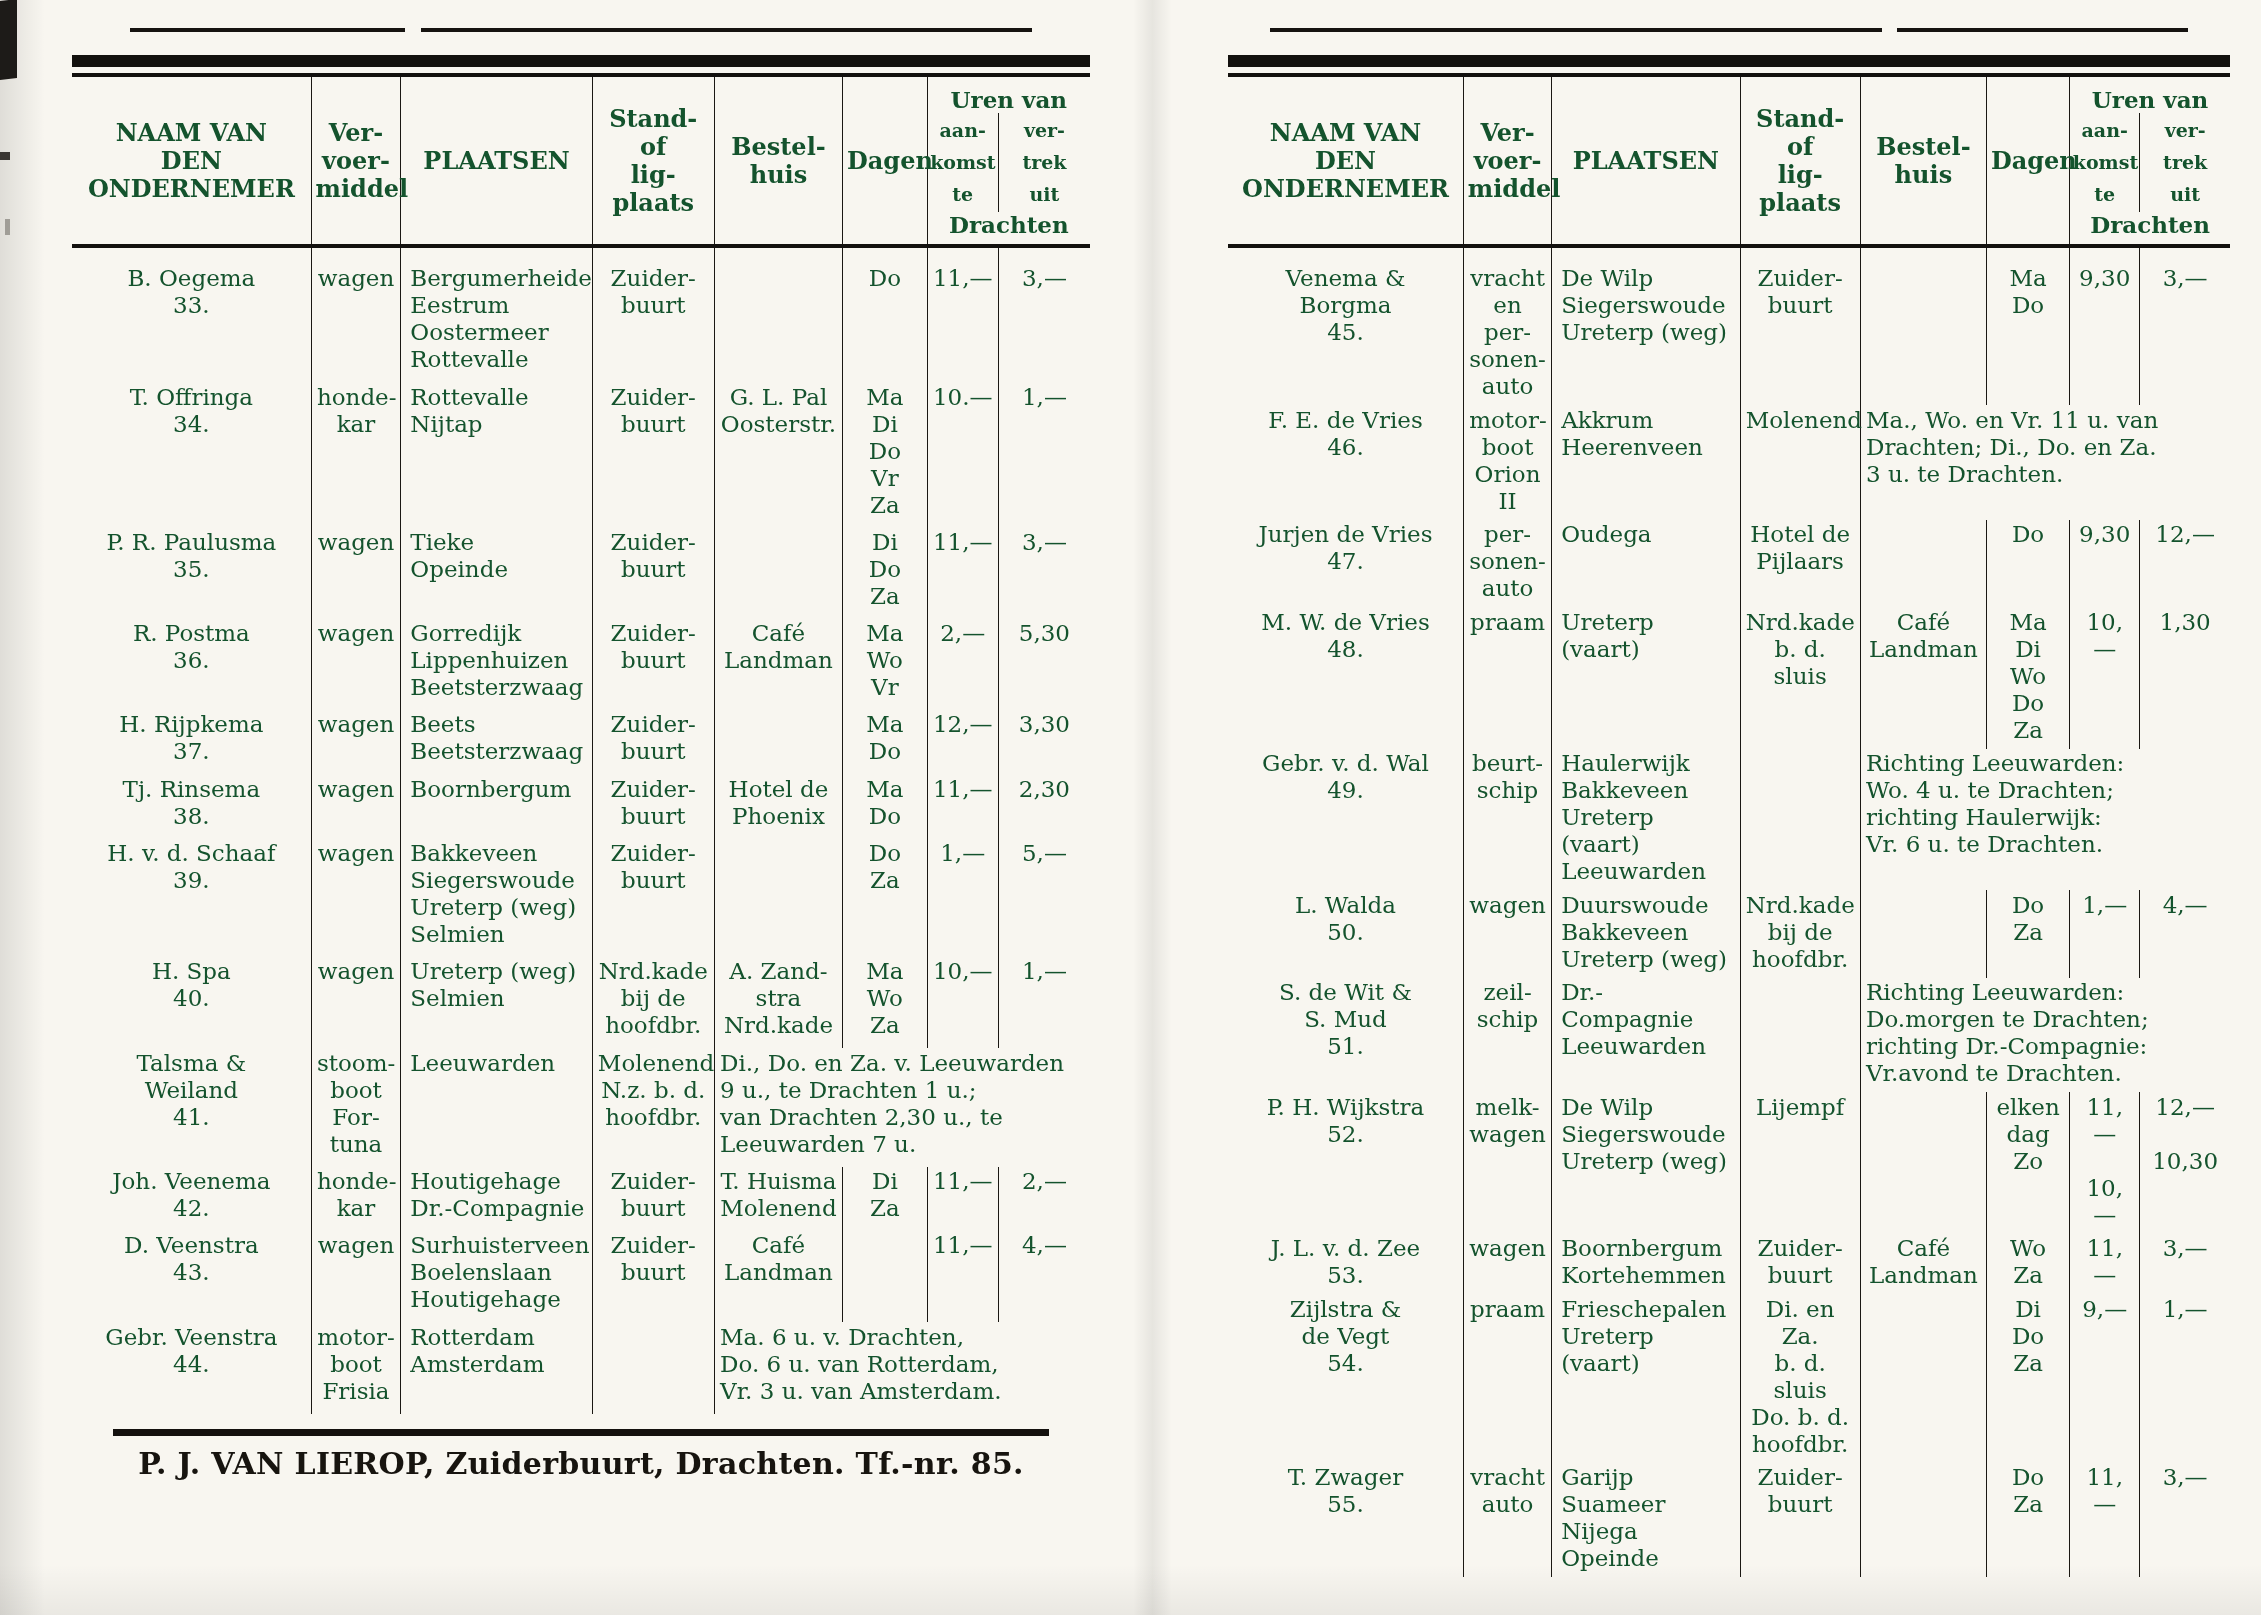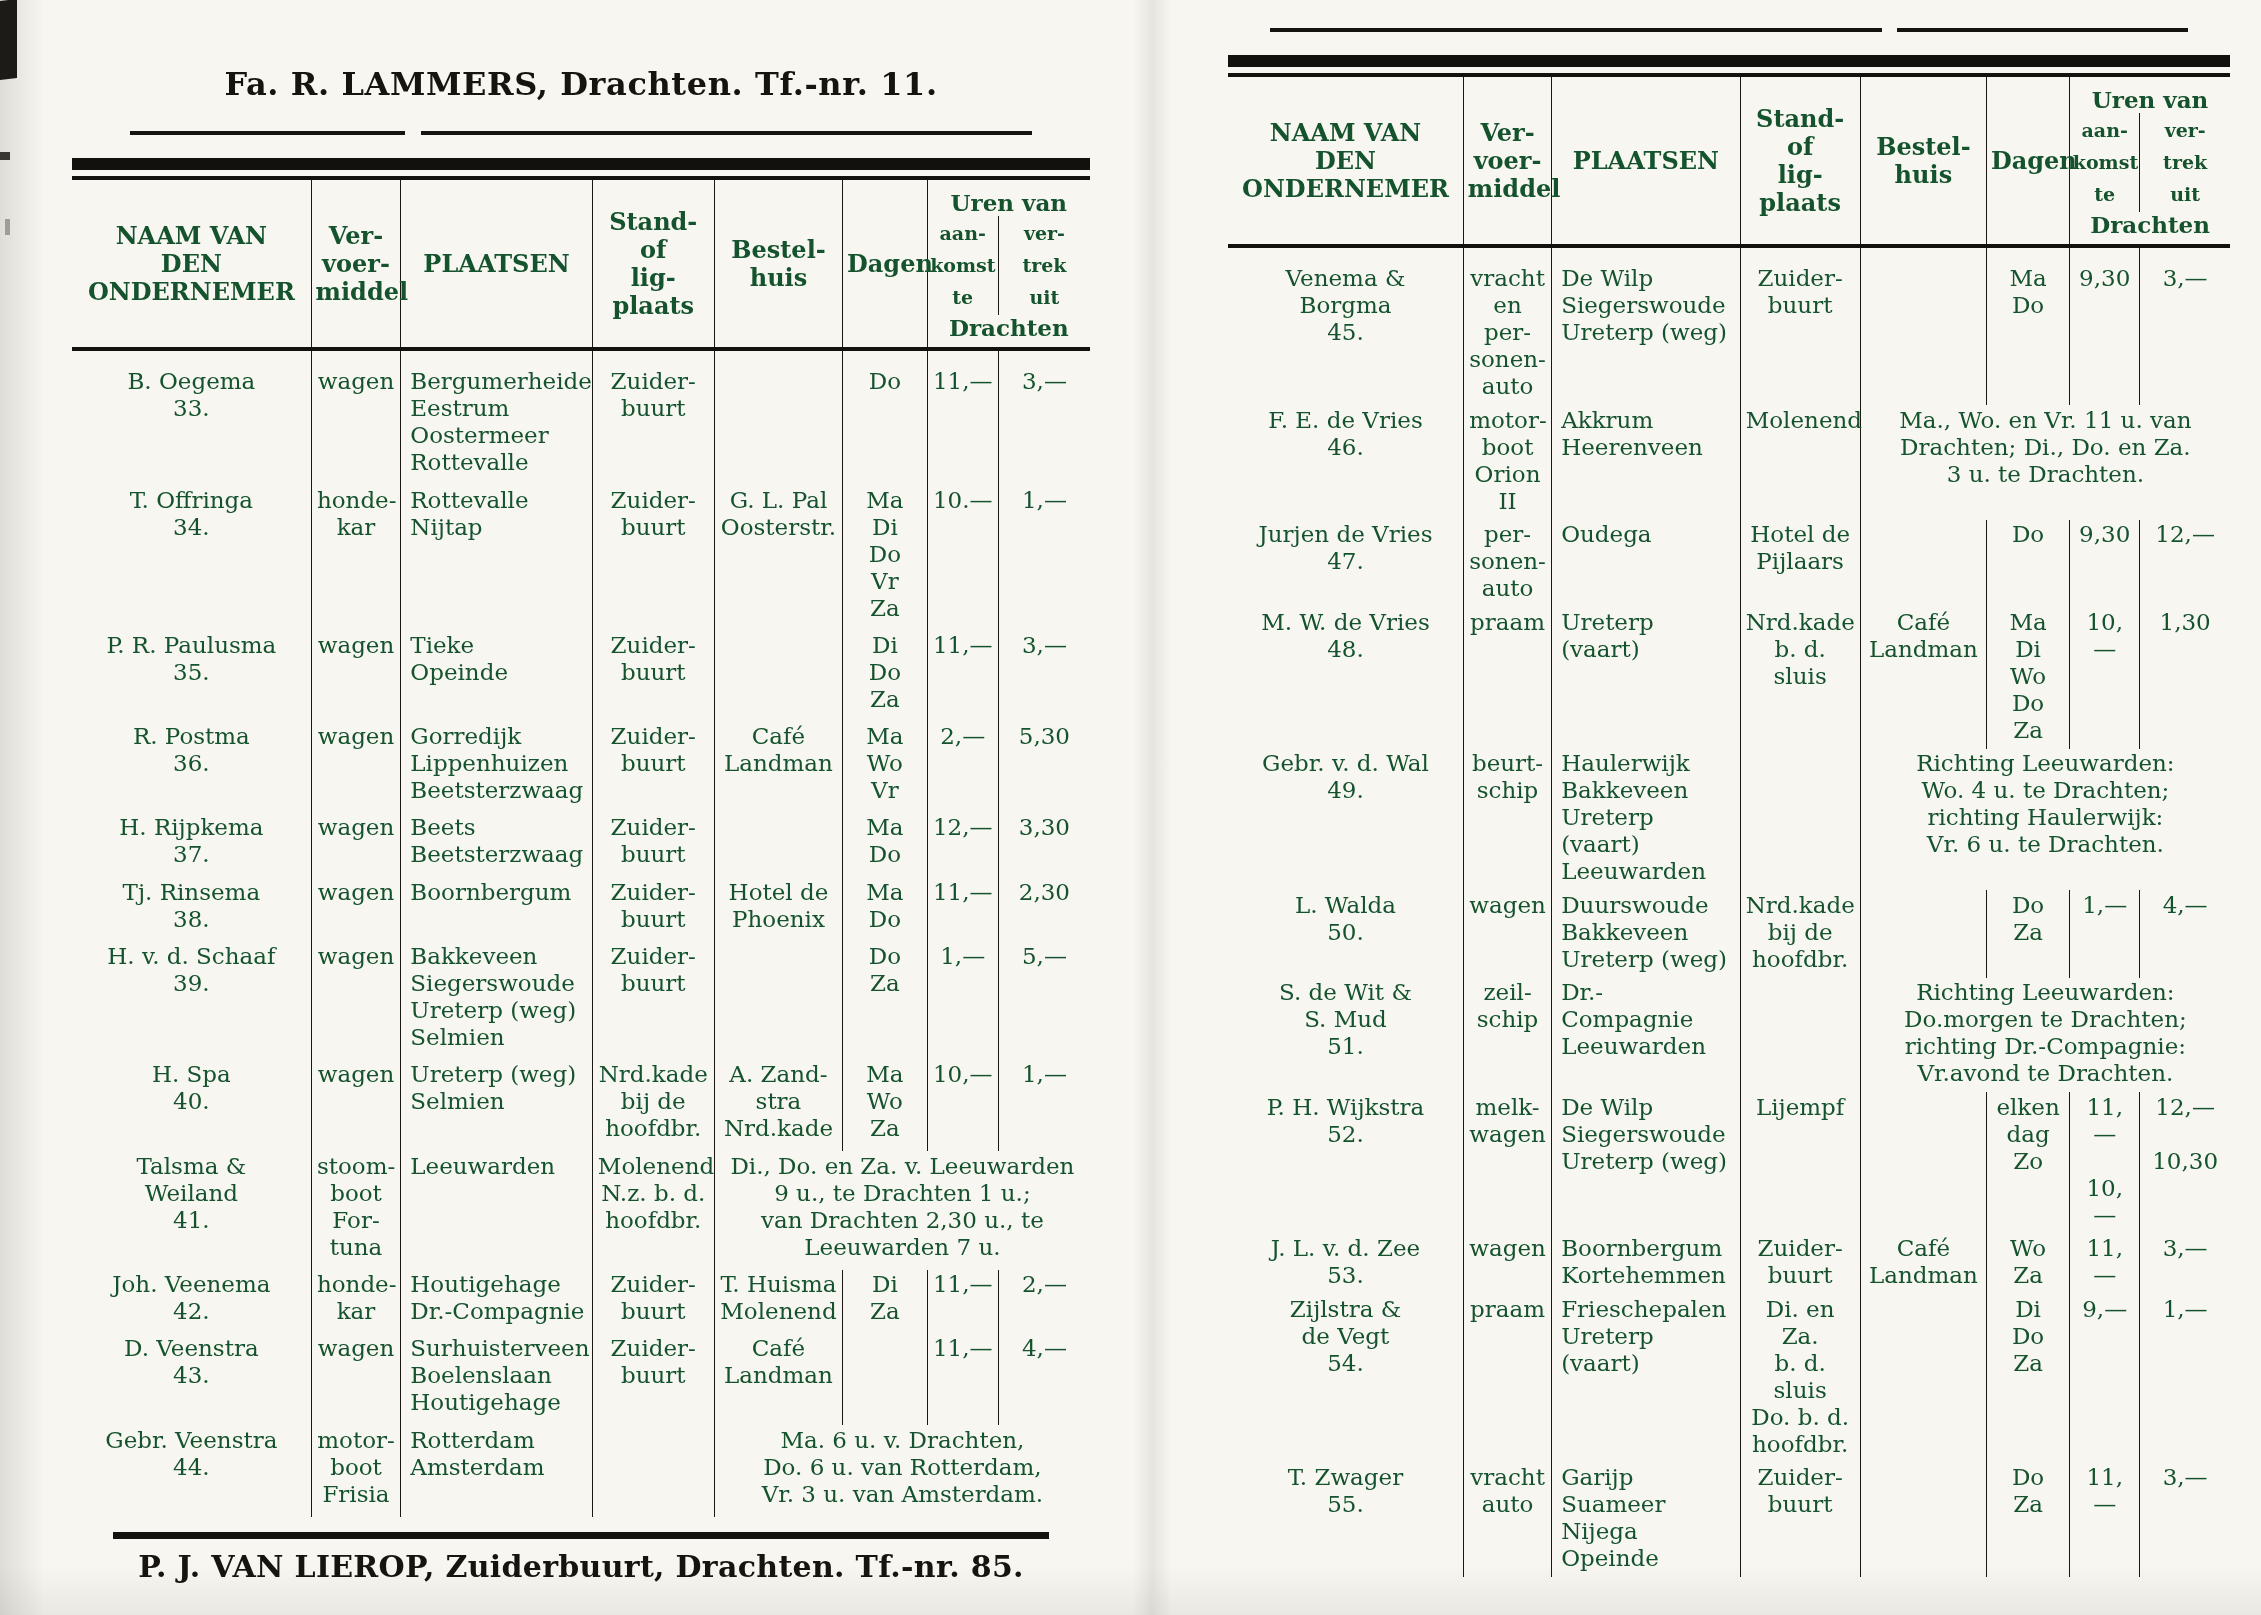--- a/index.html
+++ b/index.html
@@ -44,34 +44,33 @@
     white-space:pre-line;padding:5.2px 3.9px;text-align:center}
   .tbl th.urentop{font-size:23px;line-height:26px;vertical-align:bottom;padding:10.3px 2.6px 0}
   .tbl th.urensub{font-size:19px;line-height:32px;padding:1.3px 2.6px}
   .tbl th.urenbot{font-size:23px;line-height:26px;vertical-align:top;padding:0 2.6px 6.5px}
   .tbl th + th, .tbl td + td{border-left:1.9px solid #1b1813}
   .tbl .bl{border-left:1.9px solid #1b1813}
   .tbl .hb{border-bottom:4.5px solid #13110e}
   .tbl td{vertical-align:top;white-space:pre-line;padding:1.3px 5.2px 9px;text-align:center}
   .tbl tbody tr:first-child td{padding-top:17px}
   .tbl td.c-pla{text-align:left;padding-left:9px}
-  .tbl td.c-span{text-align:center}
+  .tbl td.c-span{text-align:left}
   .tbl-right td{padding-bottom:5.2px}
 
   .rule-bottom{height:6.5px;background:#14110e;margin:15.5px auto 0;width:92%}
   .page-footer{text-align:center;font-weight:700;font-size:30px;margin-top:10px;letter-spacing:0.3px;white-space:nowrap}
 </style>
 </head>
 <body>
 
 <div class="sheet">
 
   <div class="page page-left">
     <div class="inner">
-      <div class="page-title">Fa. R. LAMMERS, Drachten. Tf.-nr. 11.</div>
       <div class="title-rule">
           <span class="seg seg1"></span>
           <span class="seg seg2"></span>
         </div>
       <div class="rule-heavy"></div>
       <div class="rule-mid"></div>
 
       <table class="tbl">
         <colgroup>
           <col style="width:23.5%">

